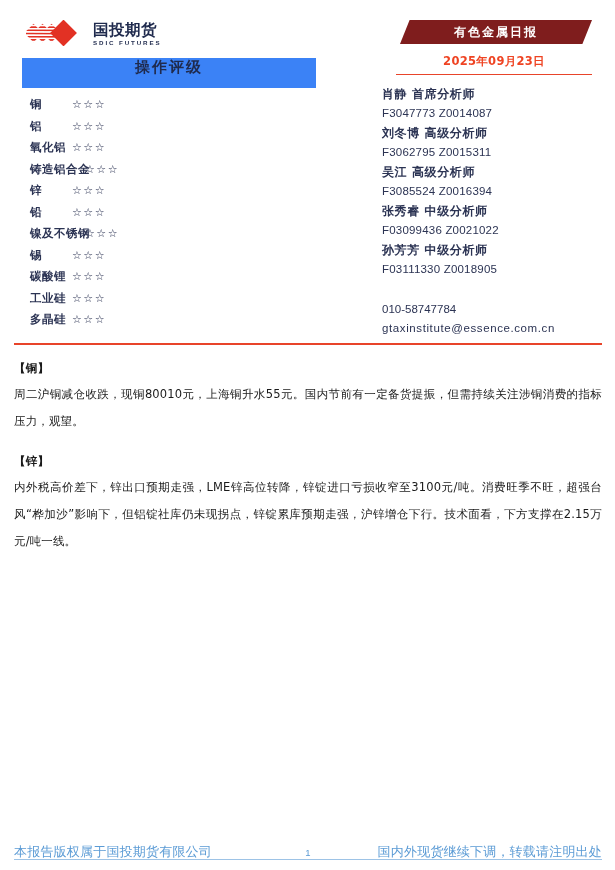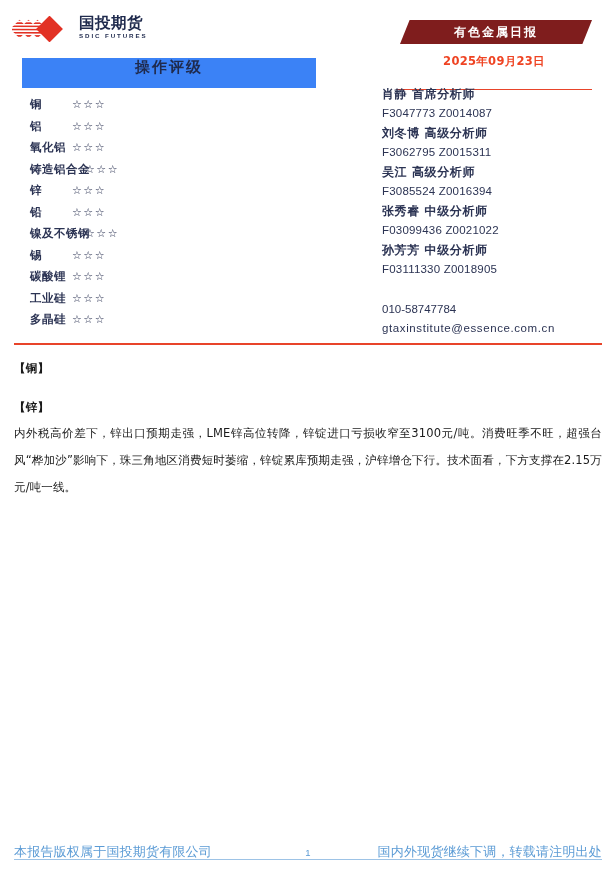--- a/index.html
+++ b/index.html
@@ -20,24 +20,24 @@
   .header {
     position: absolute;
     left: 0; top: 0;
     width: 615px;
     height: 340px;
   }
 
   
   .logo-block {
     position: absolute;
-    left: 12px;
+    left: 26px;
     top: 16px;
     display: flex;
-    align-items: flex-start;
+    align-items: flex-end;
     height: 30px;
   }
   .logo-mark {
     width: 62px;
     height: 26px;
     position: relative;
     margin-right: 5px;
   }
   .logo-words {
     display: flex;
@@ -138,21 +138,21 @@
     font-weight: 700;
     letter-spacing: 2px;
   }
   .date-line {
     position: absolute;
     left: 26px;
     top: 50px;
     width: 196px;
     text-align: center;
     border-bottom: 1px solid #e8442a;
-    padding-bottom: 20px;
+    padding-bottom: 5px;
   }
   .date-line span {
     font-size: 11.5px;
     font-weight: 700;
     color: #ef4322;
     letter-spacing: 0.3px;
   }
 
   .analysts {
     position: absolute;
@@ -381,26 +381,27 @@
       <div class="contact-email">gtaxinstitute@essence.com.cn</div>
     </div>
   </div>
 </div>
 
 <div class="divider-red"></div>
 
 <div class="body-content">
   <div class="section">
     <div class="section-head">【铜】</div>
+    <div class="section-body">周二沪铜减仓收跌，现铜80010元，上海铜升水55元。国内节前有一定备货提振，但需持续关注涉铜消费的指标压力，观望。</div>
   </div>
   <div class="section">
   </div>
   <div class="section">
     <div class="section-head">【锌】</div>
-    <div class="section-body">内外税高价差下，锌出口预期走强，LME锌高位转降，锌锭进口亏损收窄至3100元/吨。消费旺季不旺，超强台风“桦加沙”影响下，珠三角地区消费短时萎缩，锌锭累库预期走强，沪锌增仓下行。技术面看，下方支撑在2.15万元/吨一线。</div>
+    <div class="section-body">内外税高价差下，锌出口预期走强，LME锌高位转降，锌锭进口亏损收窄至3100元/吨。消费旺季不旺，超强台风“桦加沙”影响下，但铝锭社库仍未现拐点，锌锭累库预期走强，沪锌增仓下行。技术面看，下方支撑在2.15万元/吨一线。</div>
   </div>
 </div>
 
 <div class="footer">
   <div class="footer-left">本报告版权属于国投期货有限公司</div>
   <div class="footer-page">1</div>
   <div class="footer-right">国内外现货继续下调，转载请注明出处</div>
 </div>
 <div class="footer-rule"></div>
 

